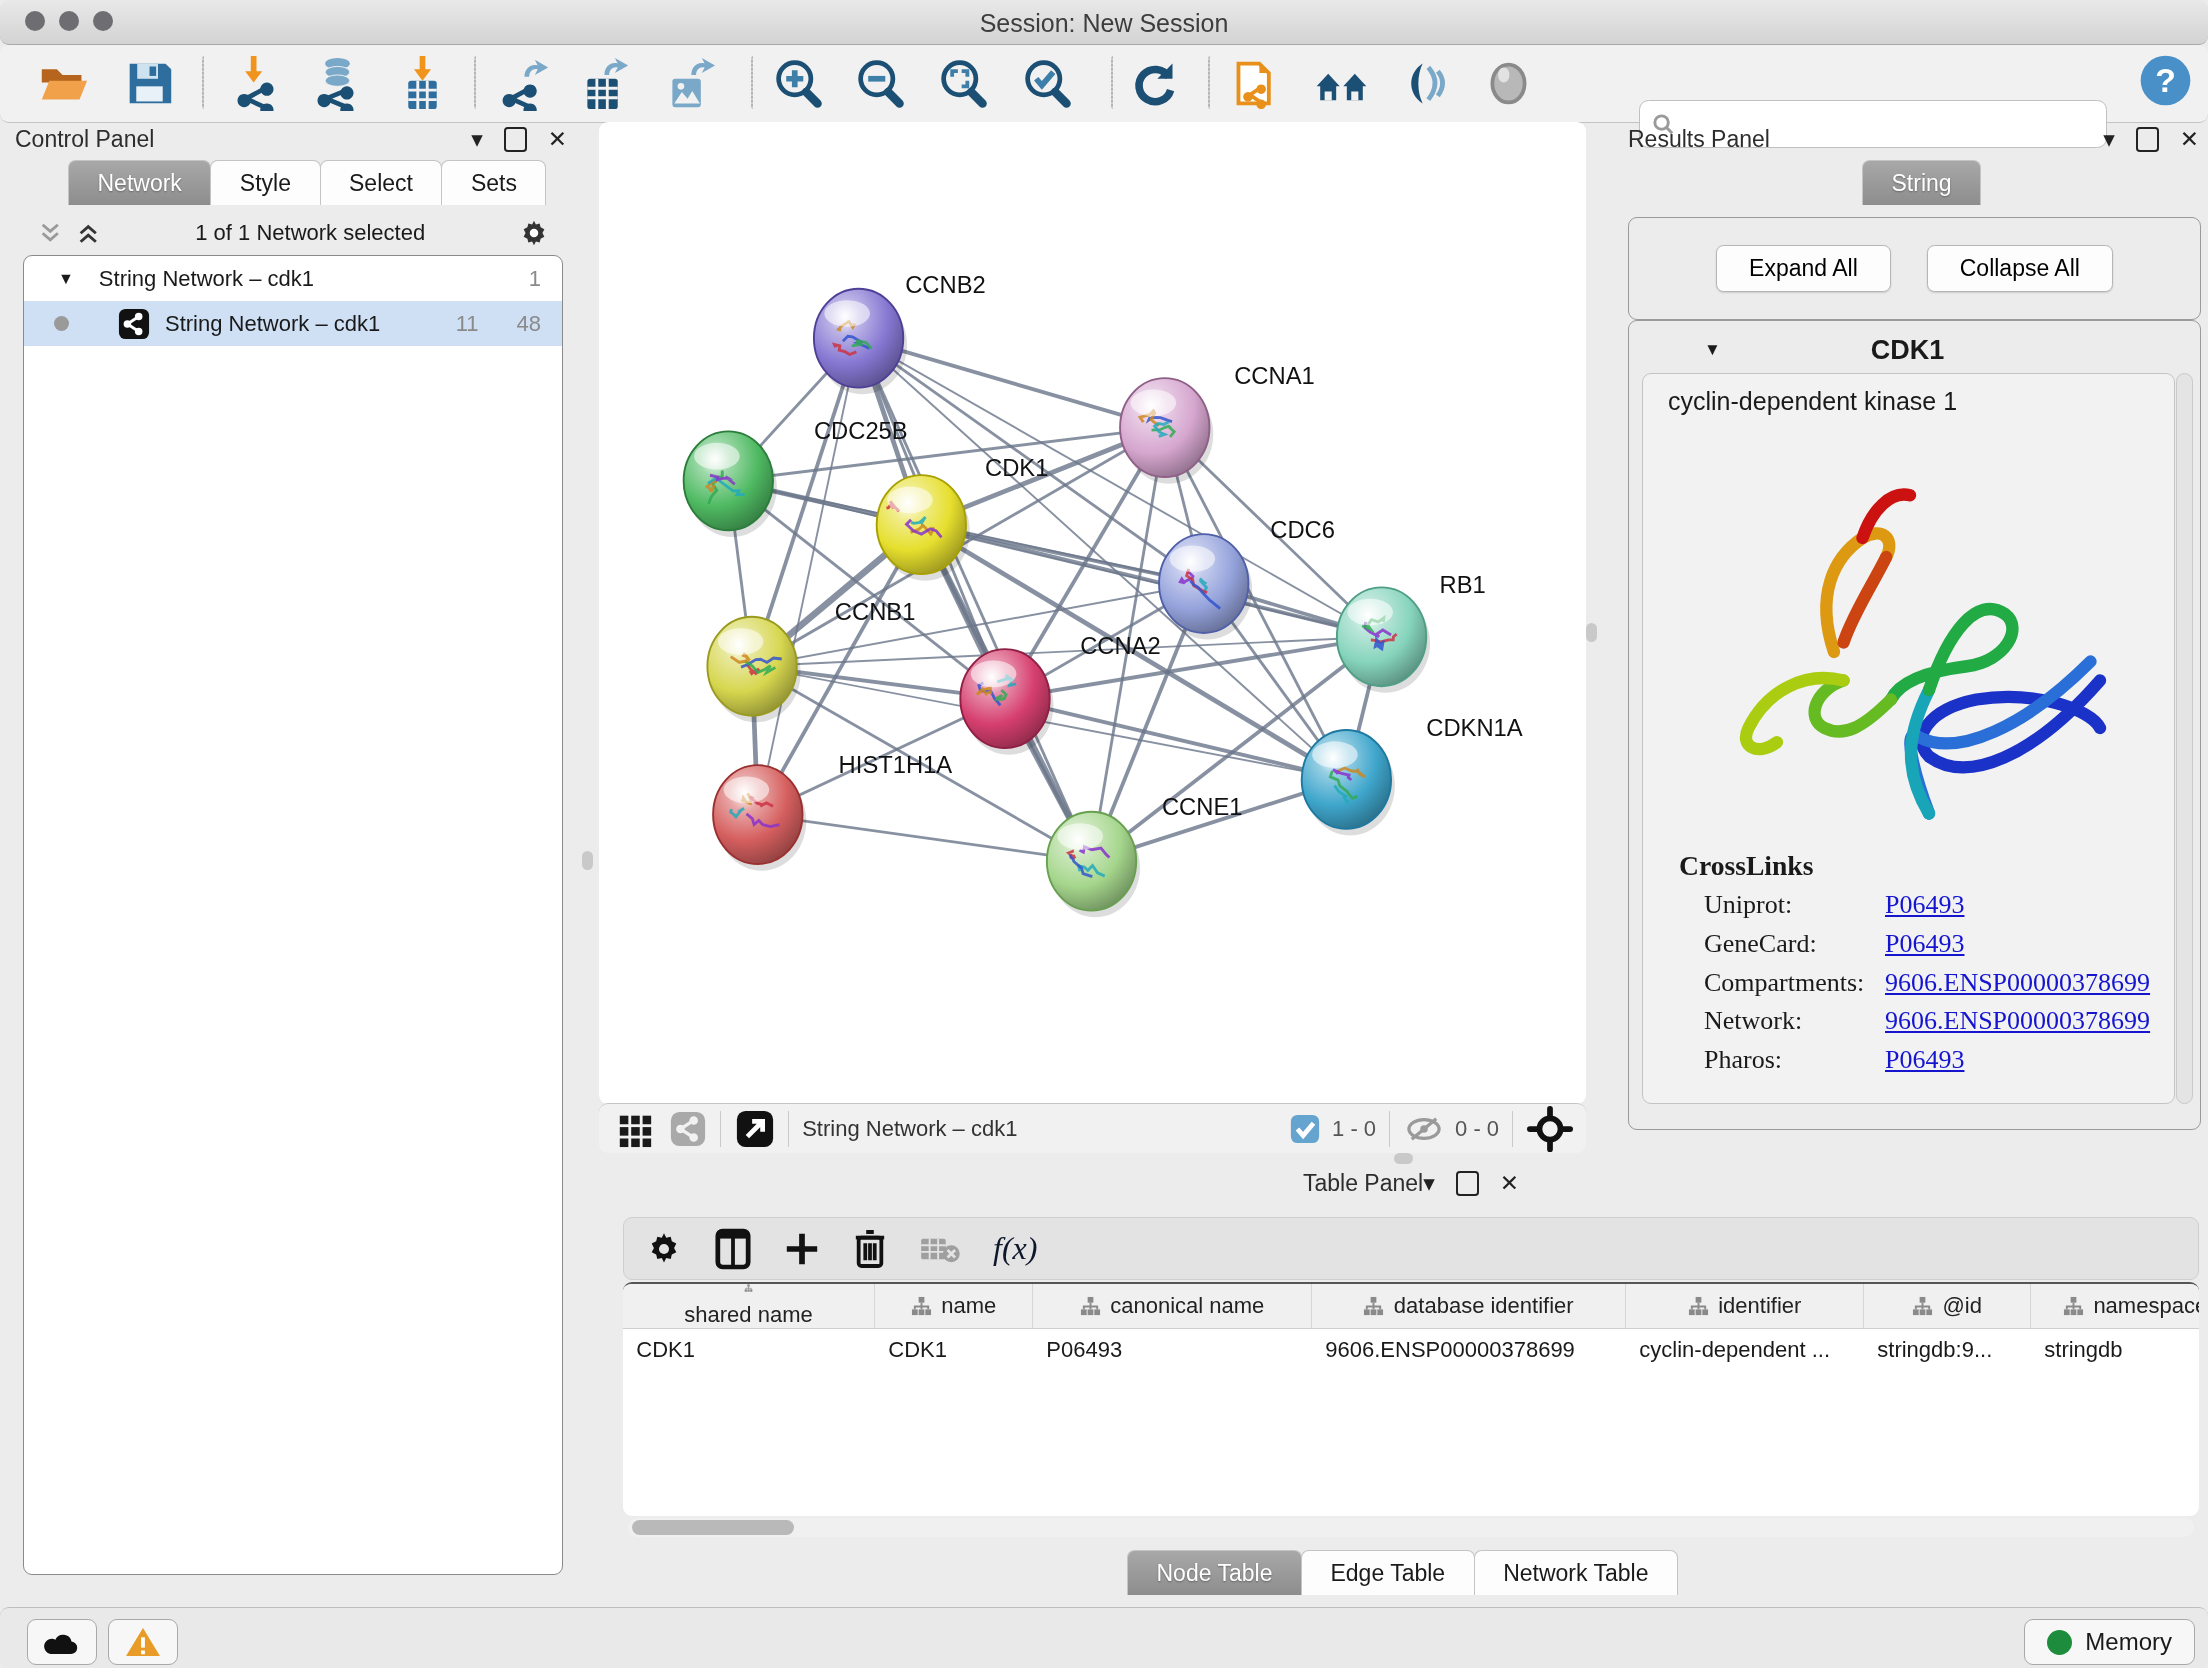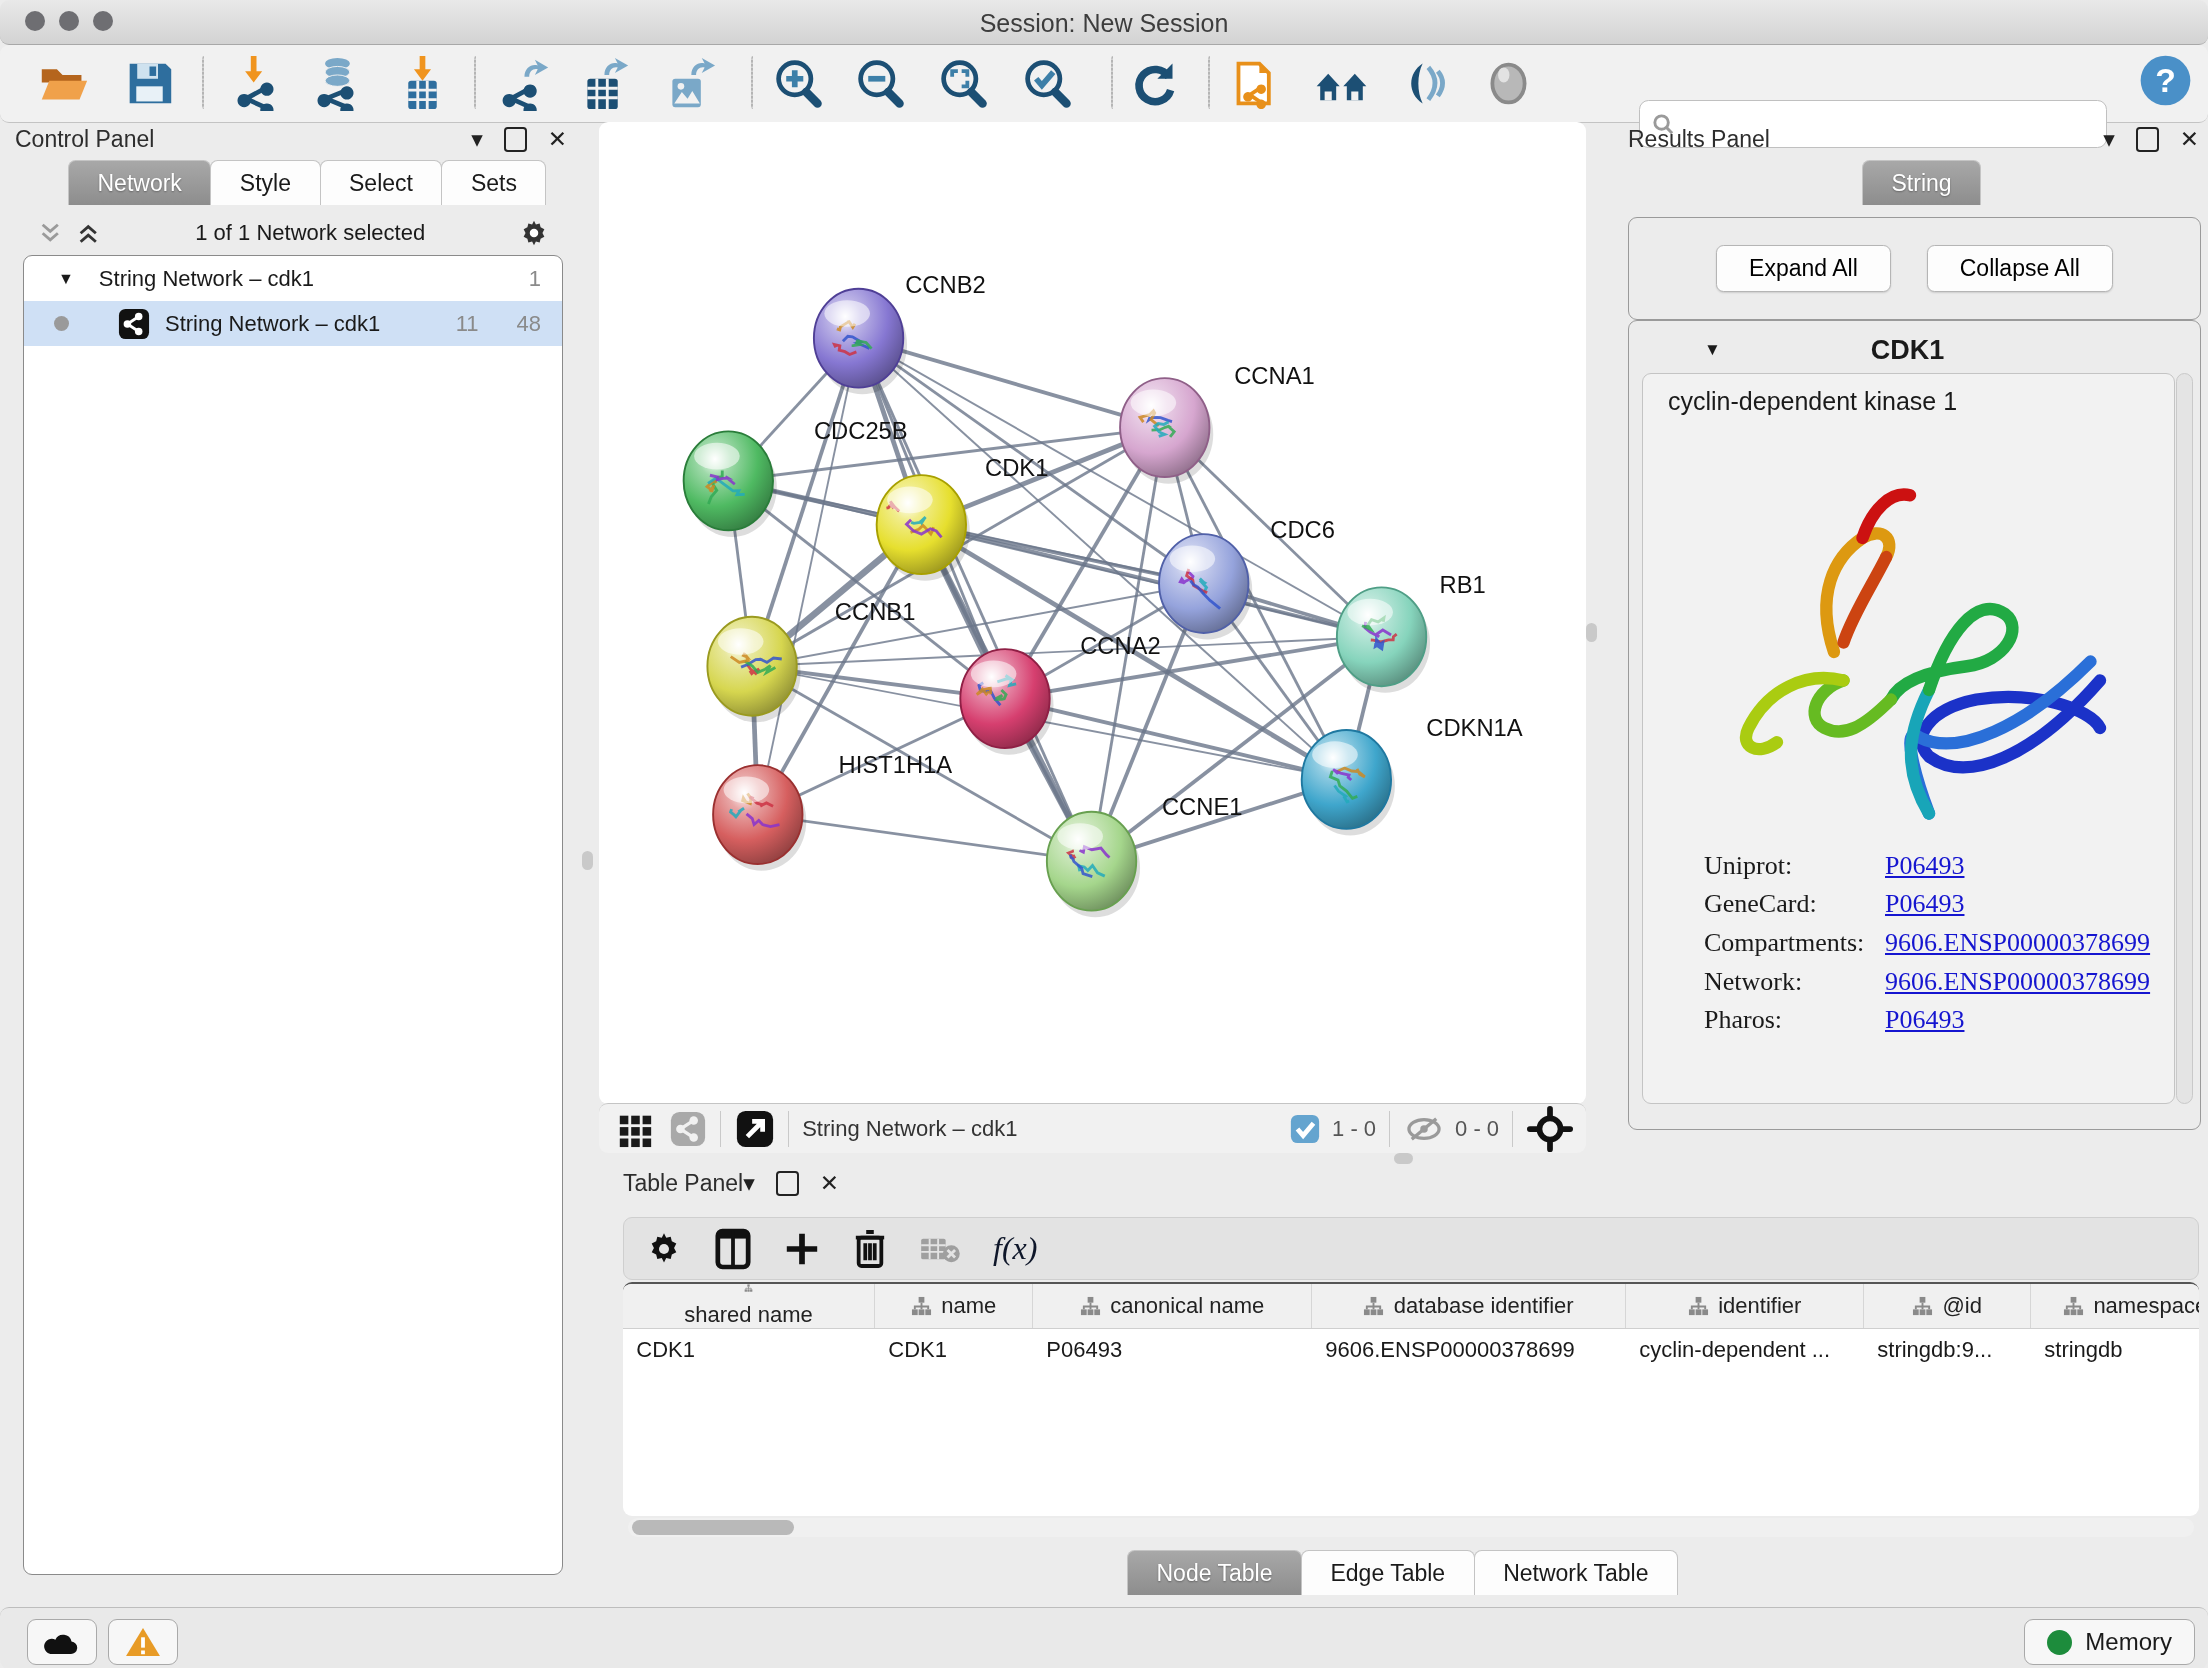--- a/index.html
+++ b/index.html
@@ -595,20 +595,21 @@
       <path d="M430 250 C360 330 290 360 250 330 C230 310 250 280 300 270 C360 260 420 280 430 300" stroke="#1b32c8" stroke-width="13" fill="none" stroke-linecap="round"></path>
       <path d="M420 230 C350 300 280 330 240 310 C220 295 235 350 250 390" stroke="#2a6fd8" stroke-width="13" fill="none" stroke-linecap="round"></path>
       <path d="M250 390 C220 340 230 300 250 260" stroke="#18a5b8" stroke-width="13" fill="none" stroke-linecap="round"></path>
       <path d="M250 260 C270 200 300 160 330 180 C350 195 330 230 290 235 C250 240 220 250 210 270" stroke="#22aa44" stroke-width="13" fill="none" stroke-linecap="round"></path>
       <path d="M210 270 C180 300 160 310 140 300 C120 290 130 260 160 250" stroke="#66bb22" stroke-width="13" fill="none" stroke-linecap="round"></path>
       <path d="M160 250 C120 240 80 260 60 300 C50 320 70 330 90 315" stroke="#aacc11" stroke-width="13" fill="none" stroke-linecap="round"></path>
       <path d="M150 220 C130 160 150 120 180 100 C200 88 215 100 205 120" stroke="#dd9911" stroke-width="13" fill="none" stroke-linecap="round"></path>
       <path d="M205 120 C190 150 170 180 160 210" stroke="#cc4411" stroke-width="13" fill="none" stroke-linecap="round"></path>
       <path d="M180 100 C190 70 210 50 230 55" stroke="#cc1111" stroke-width="13" fill="none" stroke-linecap="round"></path>
     </svg>
+  <div class="serif" style="font-size:27.6px;font-weight:bold;margin:7.6px 0 5.7px 36px">CrossLinks</div>
   <div id="crosslinks">
       <div class="xl-row serif">
         <span class="xl-label">Uniprot:</span>
         <span class="xl-link">P06493</span>
       </div>
       <div class="xl-row serif">
         <span class="xl-label">GeneCard:</span>
         <span class="xl-link">P06493</span>
       </div>
       <div class="xl-row serif">
@@ -620,21 +621,21 @@
         <span class="xl-link">9606.ENSP00000378699</span>
       </div>
       <div class="xl-row serif">
         <span class="xl-label">Pharos:</span>
         <span class="xl-link">P06493</span>
       </div>
     </div>
 </div>
 <div id="rp-scroll" class="abs"></div>
 
-<div class="abs" style="left:623px;top:1170px;width:1576px;display:flex;justify-content:flex-start;align-items:center">
+<div class="abs" style="left:623px;top:1170px;width:1576px;display:flex;justify-content:center;align-items:center">
   <span class="panel-title">Table Panel</span>
   <span class="panel-btns">
     <span class="pbtn">▾</span>
     <span class="pbtn square"></span>
     <span class="pbtn">✕</span>
   </span>
 </div>
 <div id="tp-toolbar" class="abs">
   <svg width="38" height="38" viewBox="0 0 34 34">
       <path d="M17 3 l2 4 4-1 1 4 4 2 -2 4 2 4 -4 2 -1 4 -4-1 -2 4 -2-4 -4 1 -1-4 -4-2 2-4 -2-4 4-2 1-4 4 1z" fill="#111"></path>

